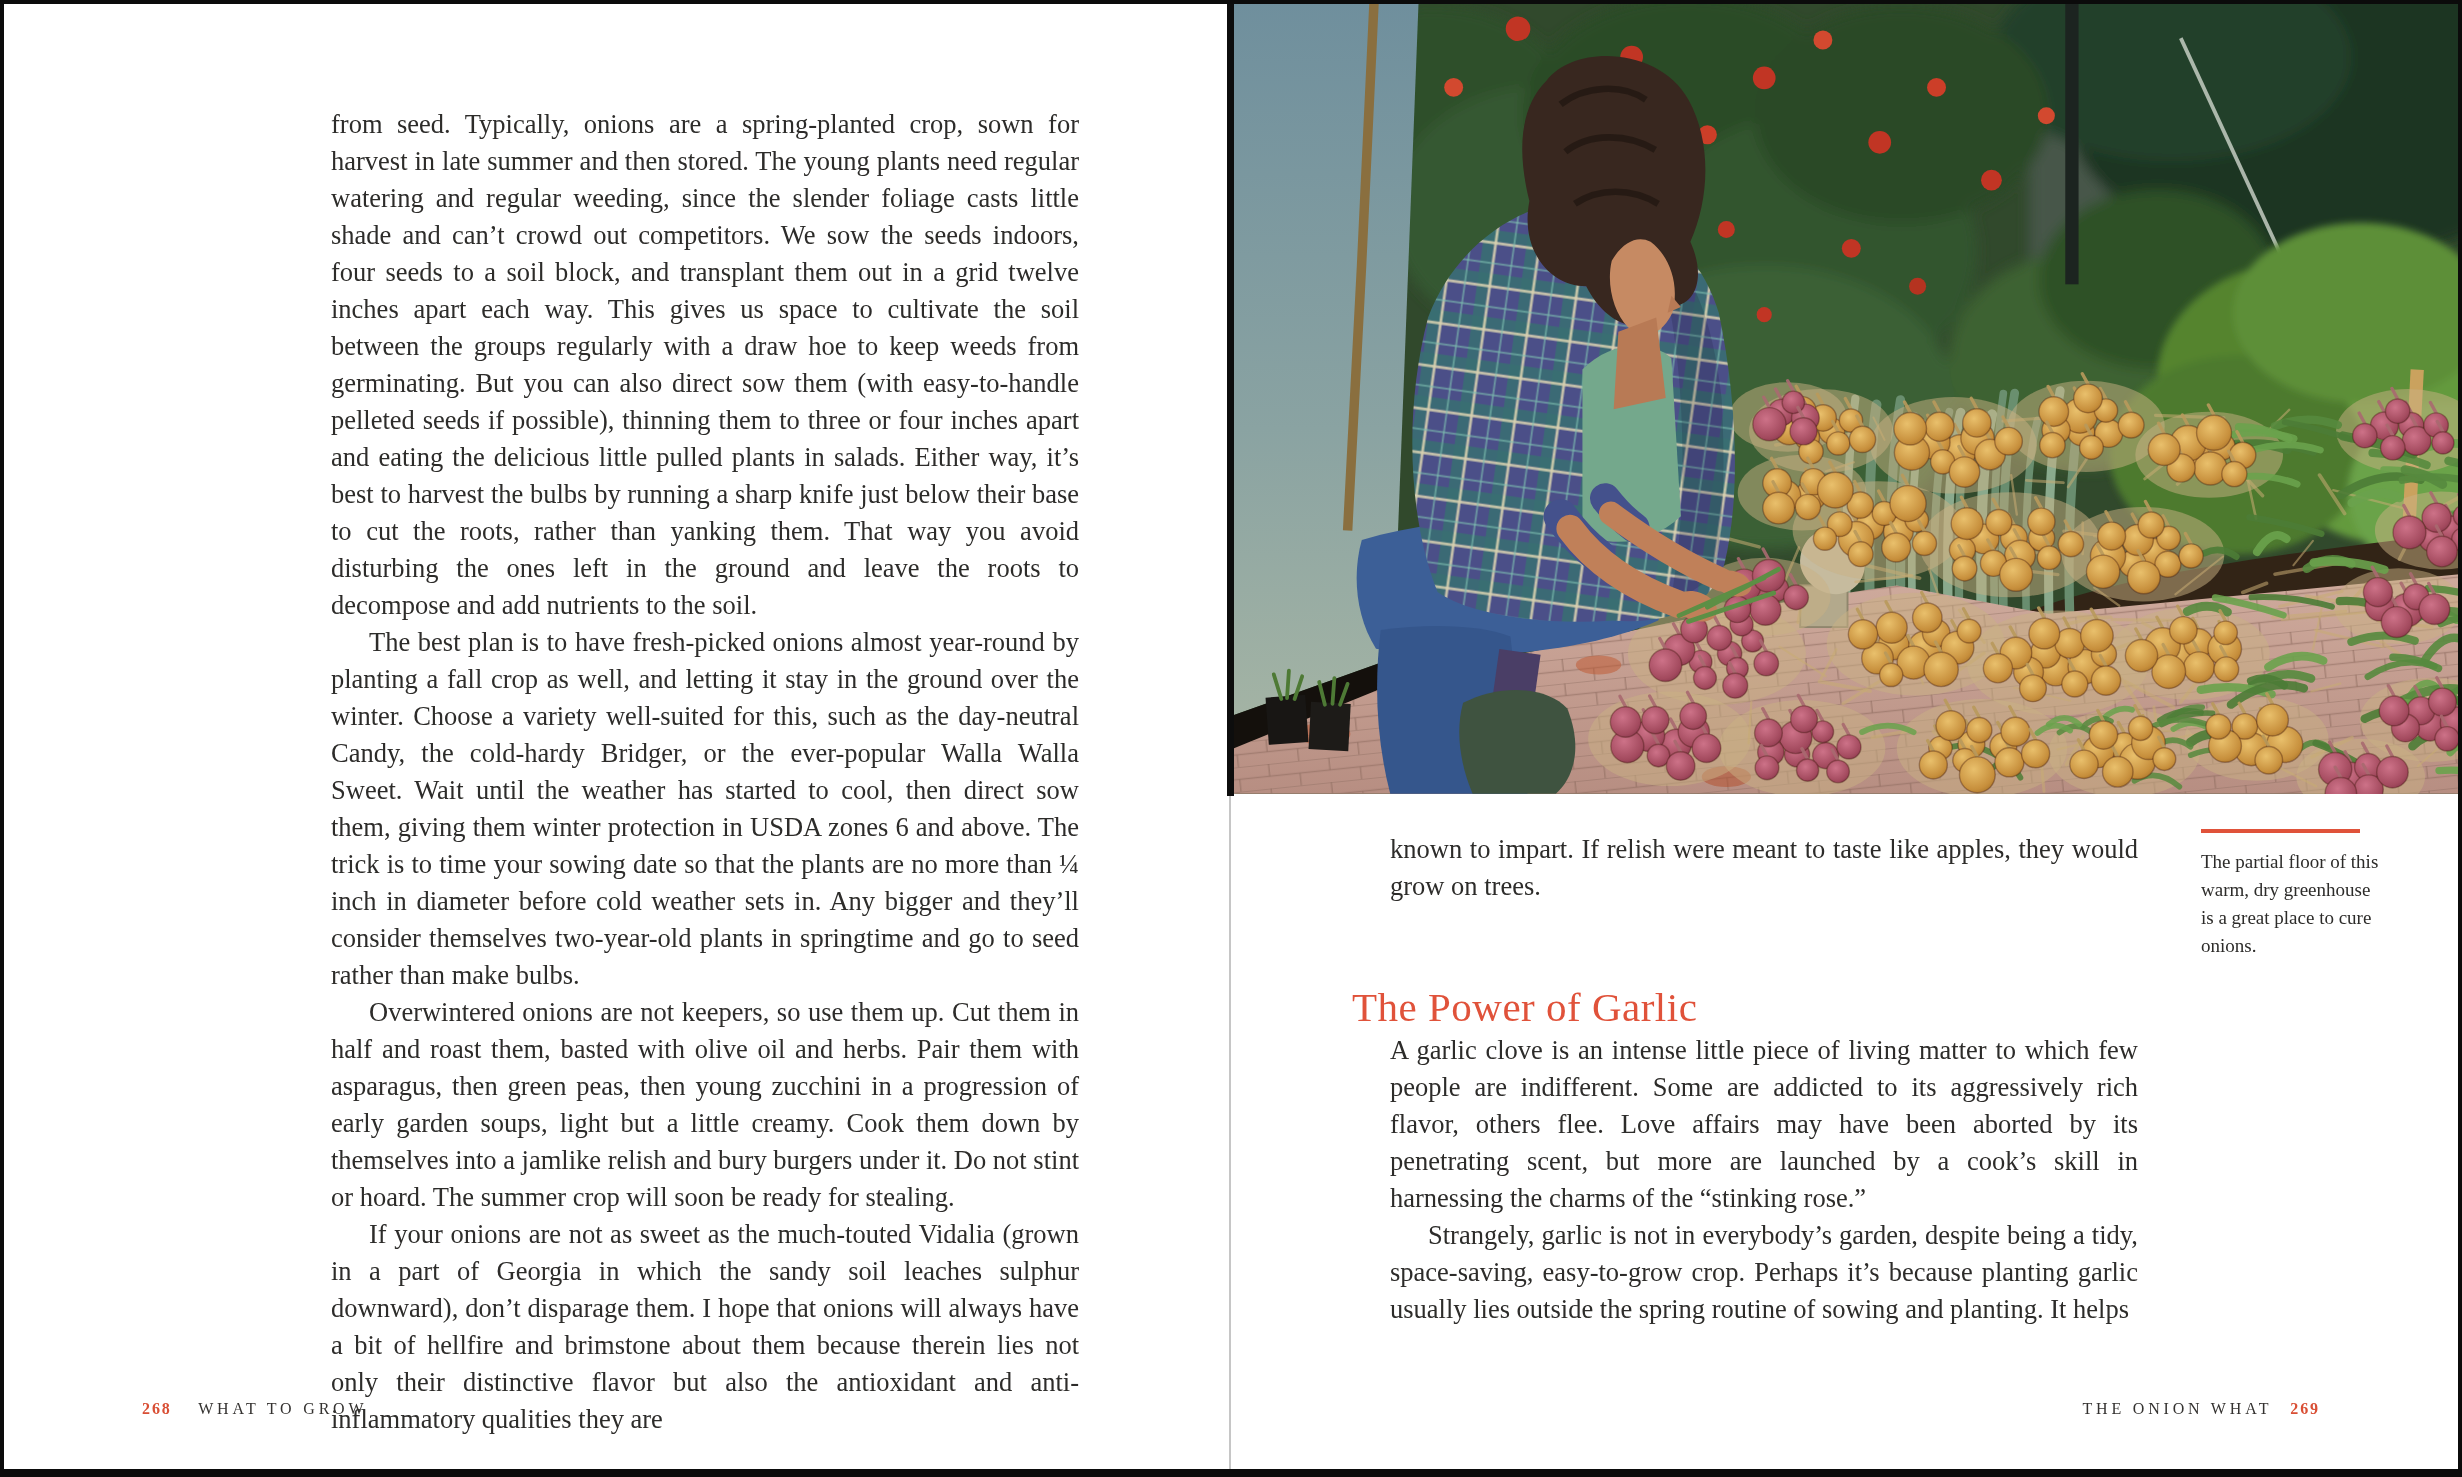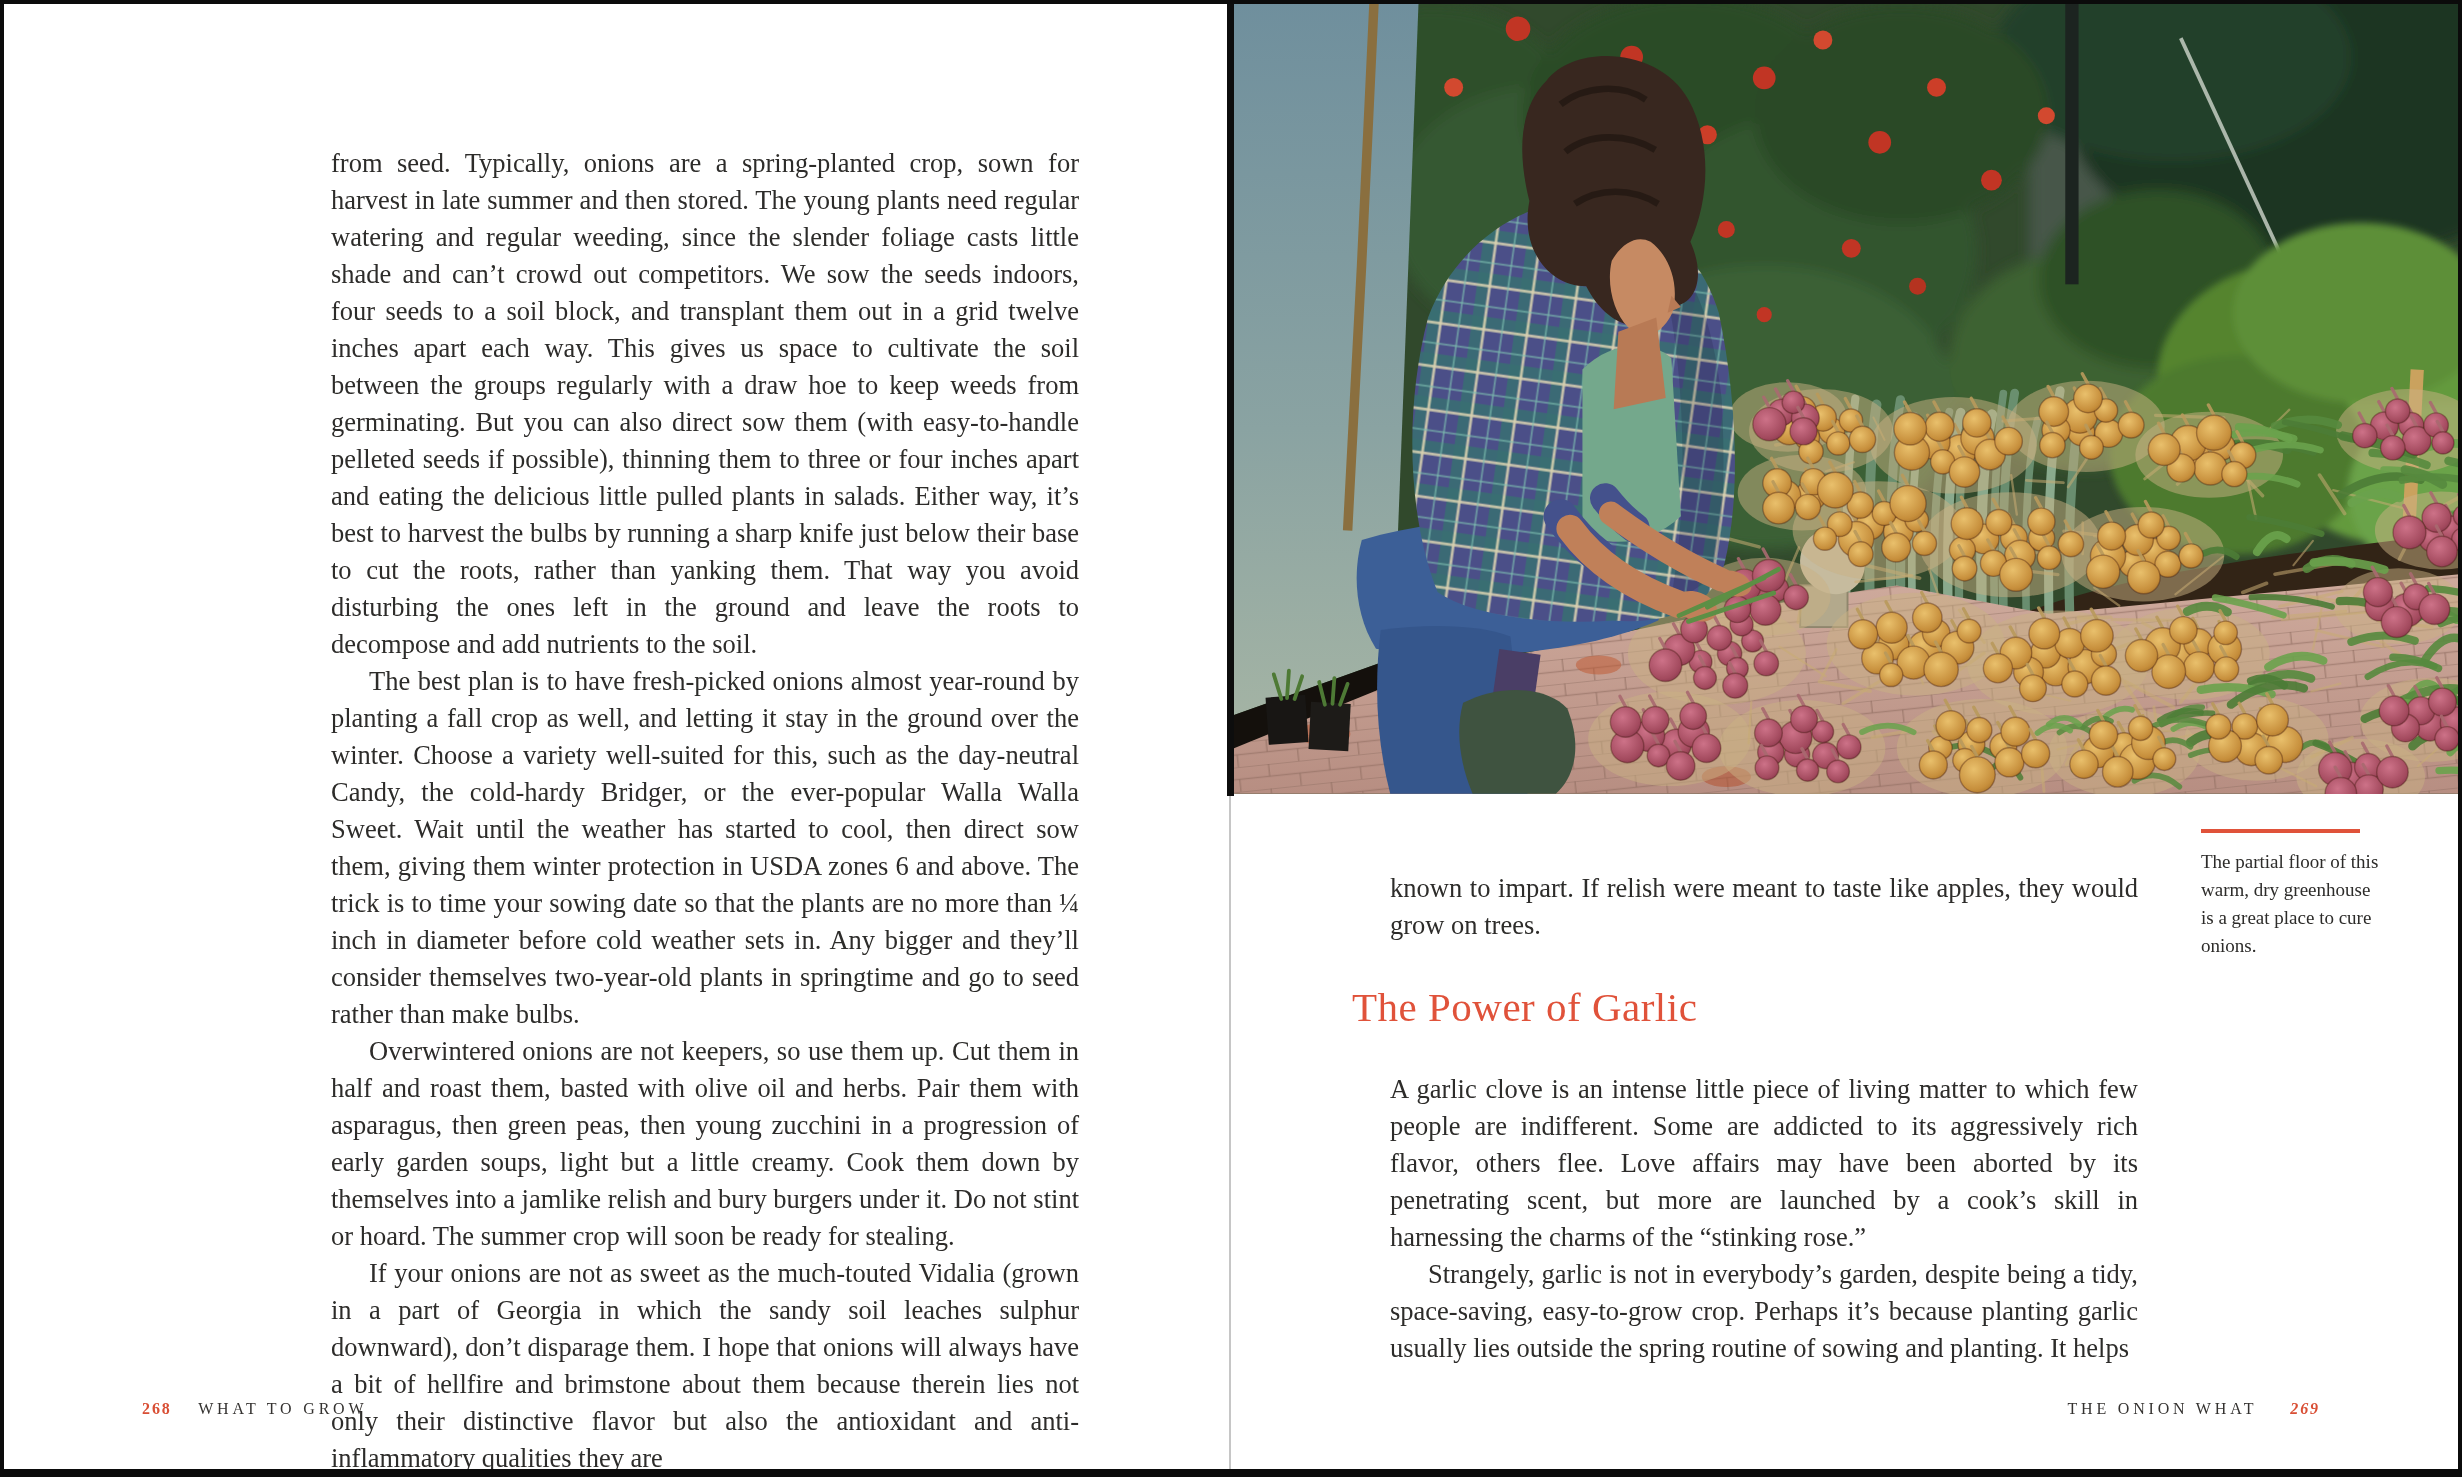--- a/index.html
+++ b/index.html
@@ -8,21 +8,21 @@
   
   .edge{position:absolute;background:#0b0b0b;}
   .edge-top{left:0;top:0;width:2462px;height:3.8px;}
   .edge-left{left:0;top:0;width:3.8px;height:1477px;}
   .edge-right{left:2458px;top:0;width:4.7px;height:1477px;}
   .edge-bottom{left:0;top:1469px;width:2462px;height:8.5px;}
   .gutter-dark{position:absolute;left:1227px;top:0;width:6.6px;height:796px;background:#0d0d0d;}
   .gutter-light{position:absolute;left:1229px;top:796px;width:1.9px;height:674px;background:#c6c6c6;}
 
   
-  .body-col{font-size:26.5px;line-height:37px;text-align:justify;margin-top:39px;}
+  .body-col{font-size:26.5px;line-height:37px;text-align:justify;}
   .body-col p{margin:0;}
   .body-col p.indent{text-indent:38px;}
   .left-body{position:absolute;left:331px;top:106px;width:748px;}
 
   
   .photo-wrap{position:absolute;left:1234px;top:0;width:1228px;height:794px;overflow:hidden;background:#3a5033;}
   .right-intro{position:absolute;left:1390px;top:831px;width:748px;}
   .section-heading{position:absolute;left:1352px;top:949px;width:758px;
     font-size:41px;line-height:49px;color:#e0523a;font-weight:400;letter-spacing:0.5px;}
   .right-body{position:absolute;left:1390px;top:1032px;width:748px;}
@@ -30,21 +30,21 @@
   
   .caption{position:absolute;left:2161px;top:829px;width:182px;font-size:19px;line-height:28px;color:#2d2c2a;margin-left:40px;}
   .caption-rule{width:159px;height:3.8px;background:#e0523a;margin:0 0 15px 0;}
 
   
   .folio{position:absolute;top:1400px;font-size:16px;letter-spacing:3.8px;color:#343230;}
   .folio .pgnum{color:#d94f35;font-weight:700;letter-spacing:1.9px;}
   .folio-left{left:142px;}
   .folio-left .pgnum{margin-right:26.5px;}
   .folio-right{left:1390px;width:930px;text-align:right;}
-  .folio-right .pgnum{margin-left:33px;font-style:italic;}
+  .folio-right .pgnum{margin-left:18px;}
 </style>
 </head>
 <body>
 
 <div class="spread">
 
   <div class="photo-wrap">
     <svg id="photo-scene" width="1228" height="794" viewBox="0 0 1297 838" xmlns="http://www.w3.org/2000/svg">
       <defs>
         <linearGradient id="glass" x1="0" y1="0" x2="0" y2="1">

